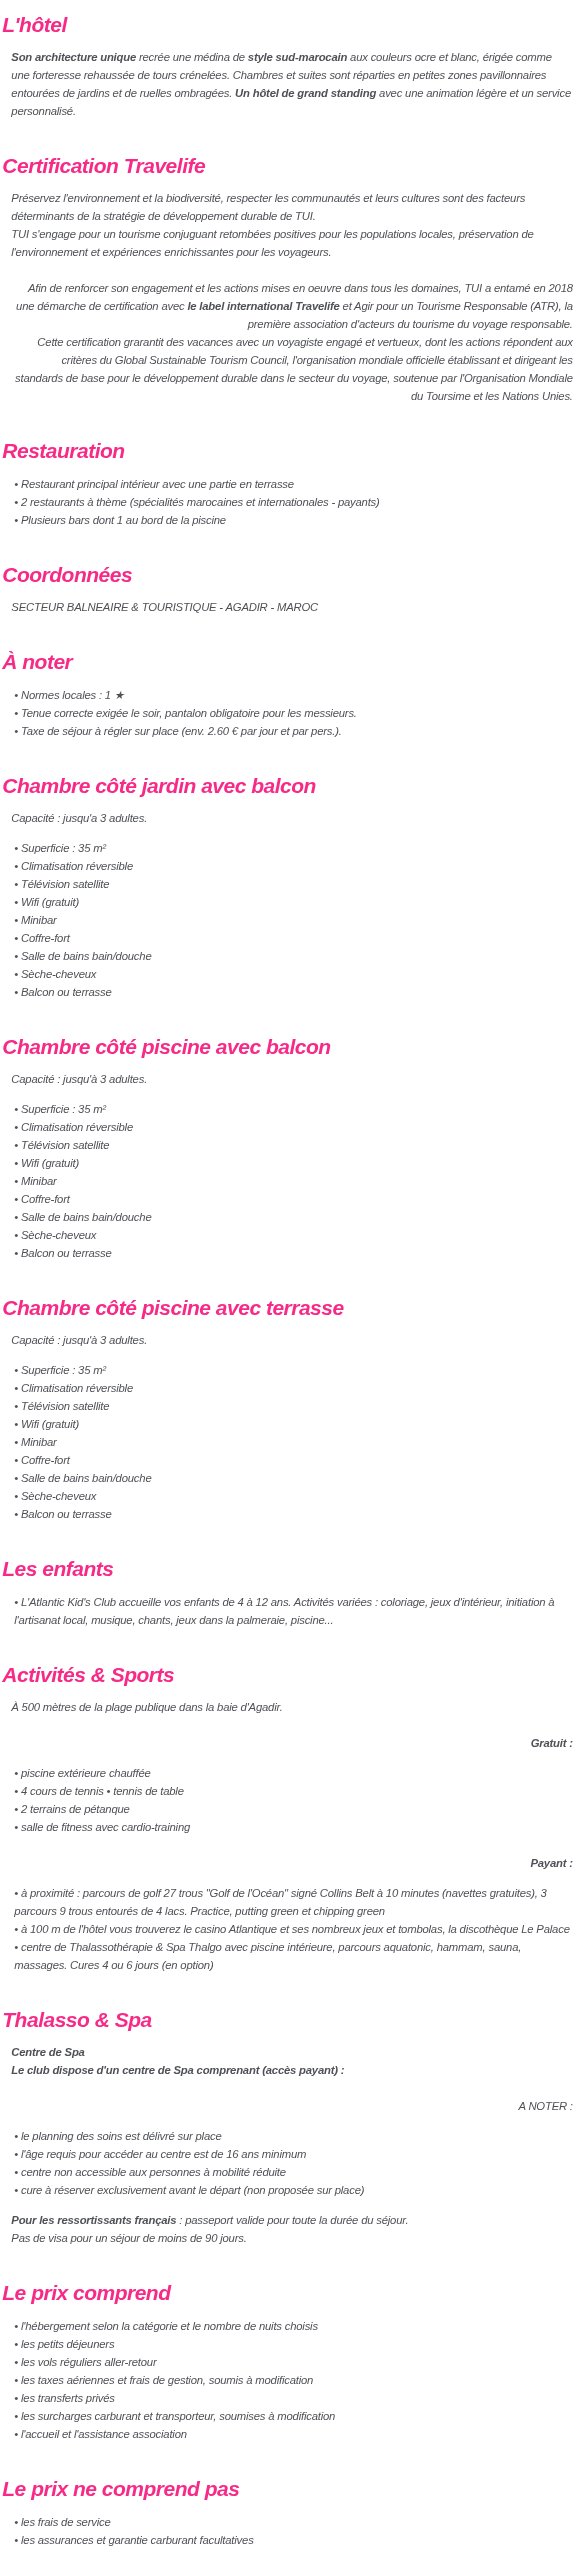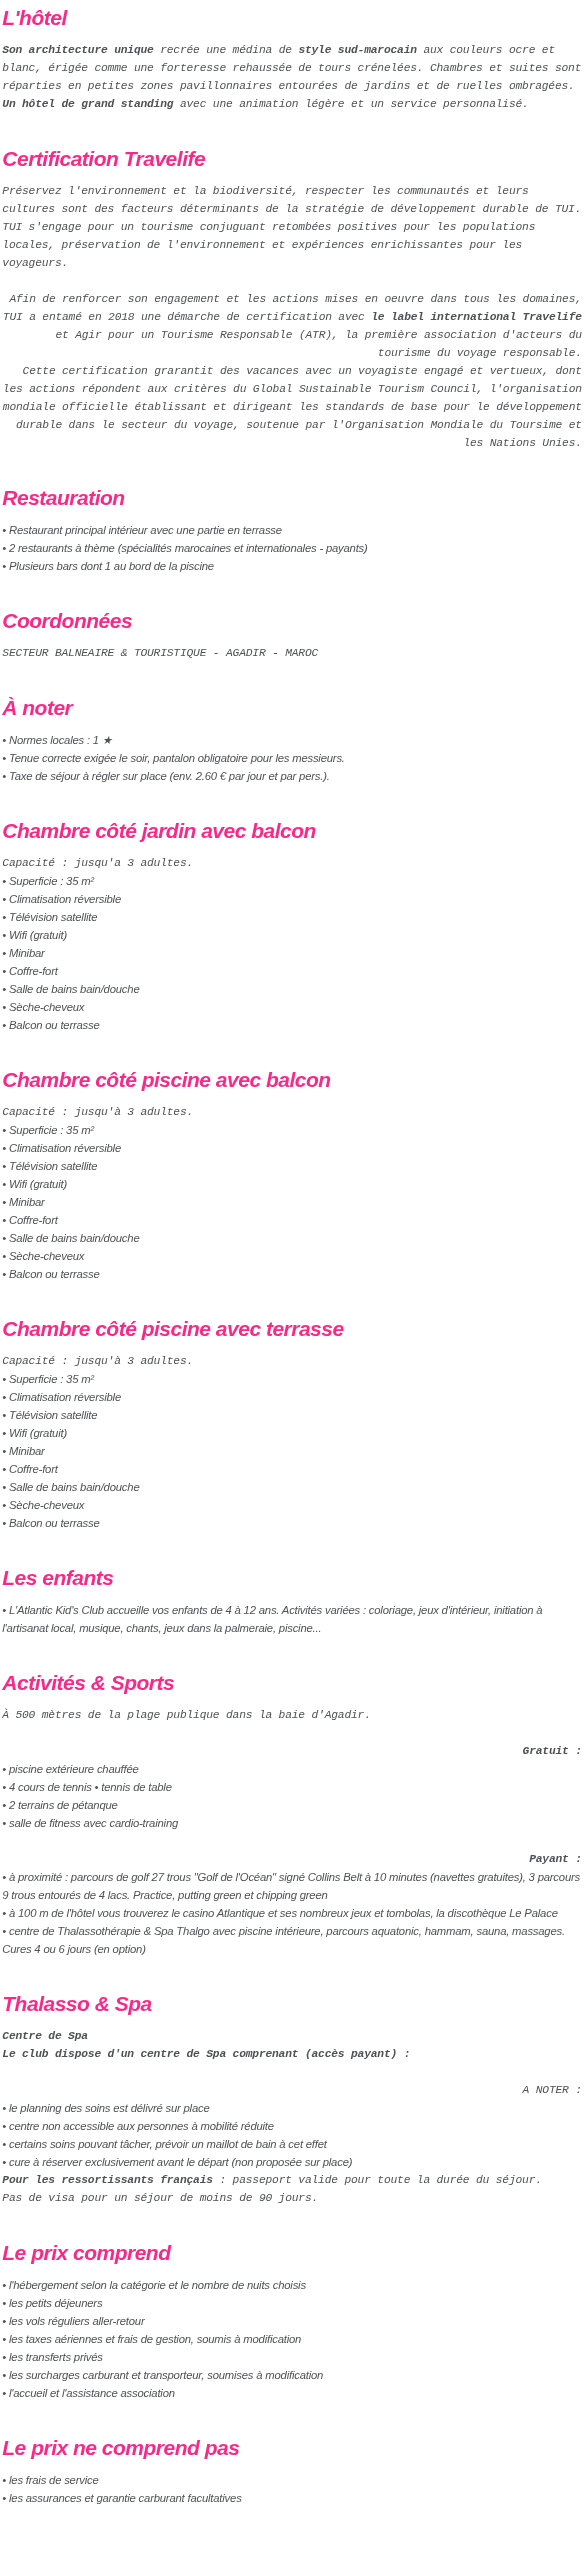--- a/index.html
+++ b/index.html
@@ -18,35 +18,34 @@
   section { display: block; }
   h2 {
     color: #f72a88;
     font-size: 21px;
     line-height: 25px;
     font-style: italic;
     font-weight: bold;
     letter-spacing: -0.5px;
     margin: 33px 0 11px 0;
   }
-  section:first-of-type h2 { margin-top: 2px; }
+  section:first-of-type h2 { margin-top: 9px; }
   p, li {
     font-style: italic;
     font-size: 11.3px;
     line-height: 18px;
     letter-spacing: -0.2px;
   }
   p {
-    margin: 0;
+    margin: 9px;
     white-space: pre-line;
-    font-family: Liberation Mono, monospace;
   }
   .gap { margin-top: 18px; text-align: right; }
   ul {
-    margin: 0;
+    margin: 12px;
     padding: 0;
     list-style: none;
   }
   li::before { content: "• "; }
   .b { font-weight: bold; }
 </style>
 </head>
 <body>
 
 <main>
@@ -149,22 +148,22 @@
         <li>centre de Thalassothérapie &amp; Spa Thalgo avec piscine intérieure, parcours aquatonic, hammam, sauna, massages. Cures 4 ou 6 jours (en option)</li>
       </ul>
     </section>
     <section>
       <h2>Thalasso &amp; Spa</h2>
       <p><span class="b">Centre de Spa
 Le club dispose d'un centre de Spa comprenant (accès payant) :</span></p>
       <p class="gap"><span>A NOTER :</span></p>
       <ul>
         <li>le planning des soins est délivré sur place</li>
+        <li>l'âge requis pour accéder au centre est de 16 ans minimum</li>
         <li>centre non accessible aux personnes à mobilité réduite</li>
-        <li>certains soins pouvant tâcher, prévoir un maillot de bain à cet effet</li>
         <li>cure à réserver exclusivement avant le départ (non proposée sur place)</li>
       </ul>
     </section>
     <section>
       <p><span class="b">Pour les ressortissants français</span><span> : passeport valide pour toute la durée du séjour.
 Pas de visa pour un séjour de moins de 90 jours.</span></p>
     </section>
     <section>
       <h2>Le prix comprend</h2>
       <ul>

